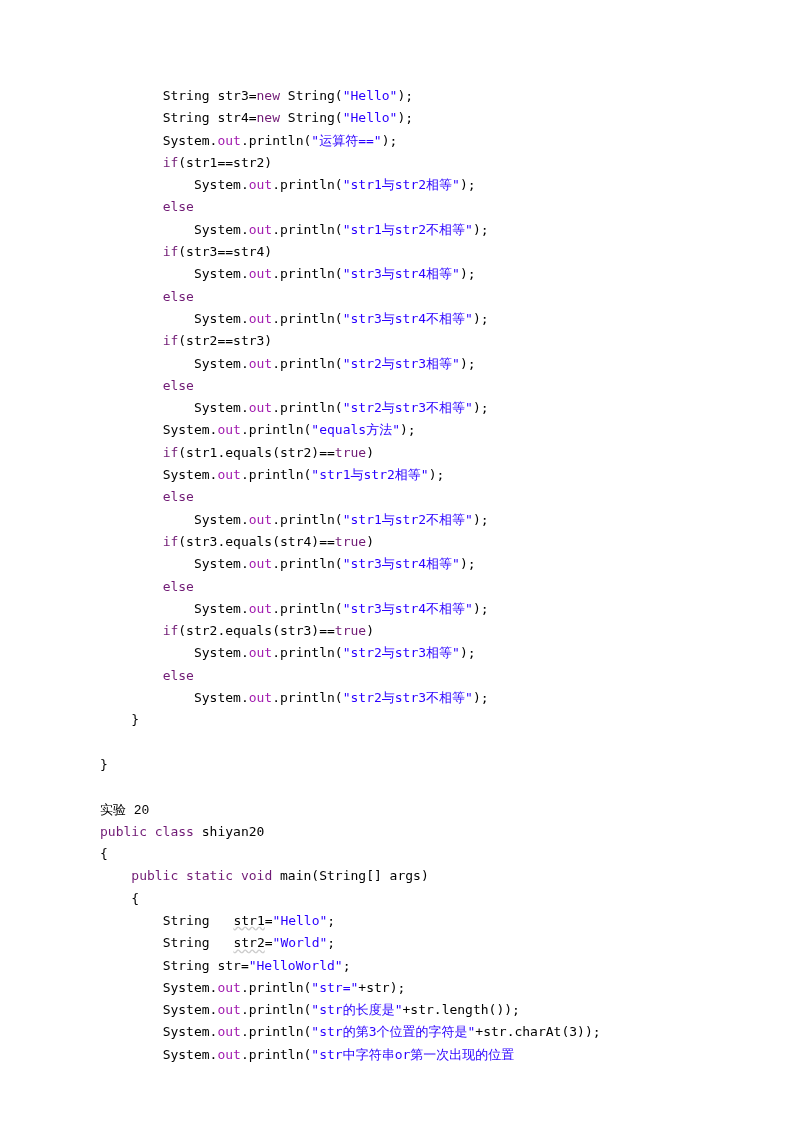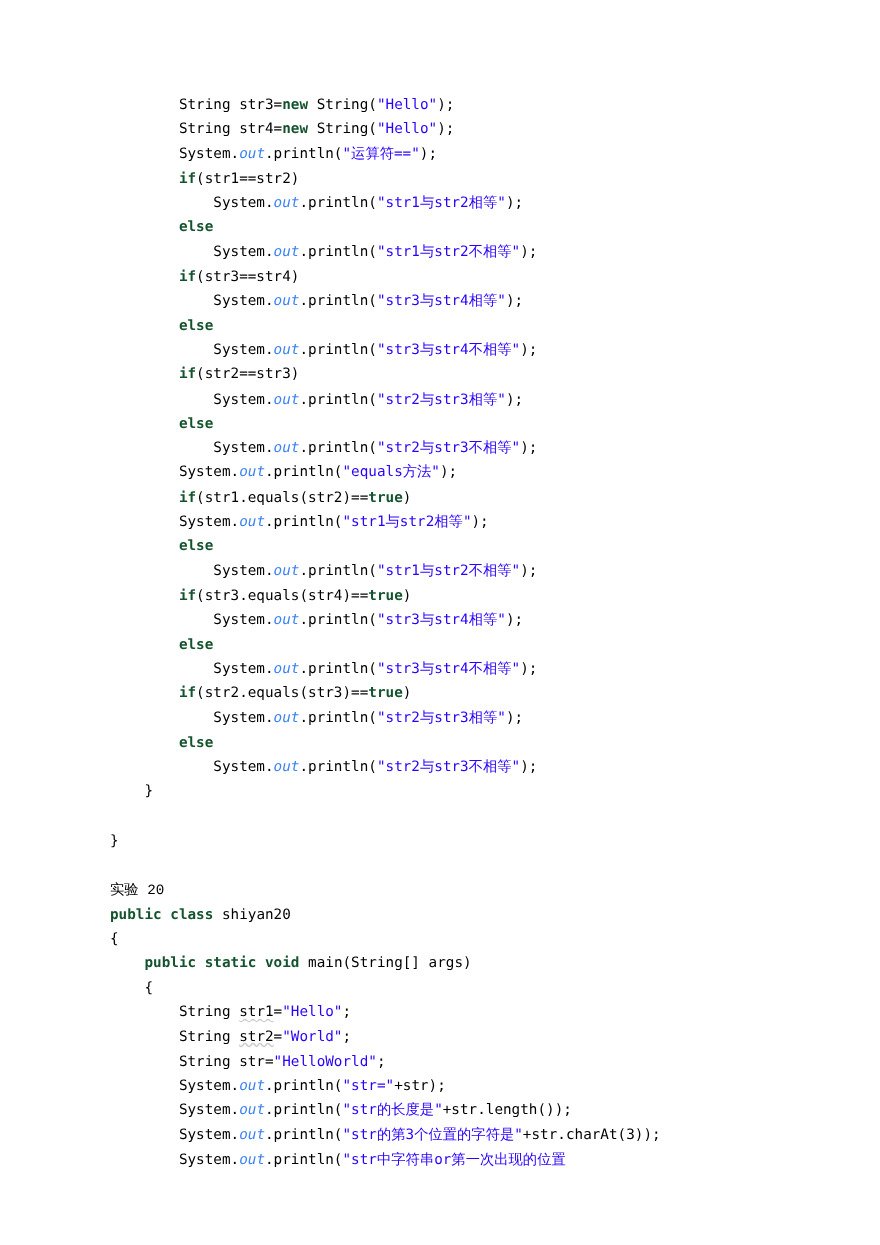--- a/index.html
+++ b/index.html
@@ -16,25 +16,25 @@
     height: 1132px;
     background: white;
     box-sizing: border-box;
     padding: 85px 0 0 100px;
   }
   pre {
     margin: 0;
     font-family: inherit;
     white-space: pre;
   }
-  .kw { color: #14532d; font-weight: bold; }
+  .kw { color: #701a75; font-weight: normal; }
   .str { color: #2a00ff; }
-  .fld { color: #3b82f6; font-style: italic; }
+  .fld { color: #a21caf; }
   .cjk { font-family: Liberation Mono, monospace; }
-  .u { text-decoration: underline; text-decoration-style: wavy; text-decoration-color: #ccc; }
+  .u { text-decoration: underline; text-decoration-style: wavy; text-decoration-color: #ccc; margin-left: 16px; }
   .line { height: 22.3px; }
 </style>
 </head>
 <body>
 
 <div class="page">
   <pre id="code"><div class="line">        <span>String str3=</span><span class="kw">new</span><span> String(</span><span class="str">"Hello"</span><span>);</span></div><div class="line">        <span>String str4=</span><span class="kw">new</span><span> String(</span><span class="str">"Hello"</span><span>);</span></div><div class="line">        <span>System.</span><span class="fld">out</span><span>.println(</span><span class="str">"运算符=="</span><span>);</span></div><div class="line">        <span class="kw">if</span><span>(str1==str2)</span></div><div class="line">            <span>System.</span><span class="fld">out</span><span>.println(</span><span class="str">"str1与str2相等"</span><span>);</span></div><div class="line">        <span class="kw">else</span></div><div class="line">            <span>System.</span><span class="fld">out</span><span>.println(</span><span class="str">"str1与str2不相等"</span><span>);</span></div><div class="line">        <span class="kw">if</span><span>(str3==str4)</span></div><div class="line">            <span>System.</span><span class="fld">out</span><span>.println(</span><span class="str">"str3与str4相等"</span><span>);</span></div><div class="line">        <span class="kw">else</span></div><div class="line">            <span>System.</span><span class="fld">out</span><span>.println(</span><span class="str">"str3与str4不相等"</span><span>);</span></div><div class="line">        <span class="kw">if</span><span>(str2==str3)</span></div><div class="line">            <span>System.</span><span class="fld">out</span><span>.println(</span><span class="str">"str2与str3相等"</span><span>);</span></div><div class="line">        <span class="kw">else</span></div><div class="line">            <span>System.</span><span class="fld">out</span><span>.println(</span><span class="str">"str2与str3不相等"</span><span>);</span></div><div class="line">        <span>System.</span><span class="fld">out</span><span>.println(</span><span class="str">"equals方法"</span><span>);</span></div><div class="line">        <span class="kw">if</span><span>(str1.equals(str2)==</span><span class="kw">true</span><span>)</span></div><div class="line">        <span>System.</span><span class="fld">out</span><span>.println(</span><span class="str">"str1与str2相等"</span><span>);</span></div><div class="line">        <span class="kw">else</span></div><div class="line">            <span>System.</span><span class="fld">out</span><span>.println(</span><span class="str">"str1与str2不相等"</span><span>);</span></div><div class="line">        <span class="kw">if</span><span>(str3.equals(str4)==</span><span class="kw">true</span><span>)</span></div><div class="line">            <span>System.</span><span class="fld">out</span><span>.println(</span><span class="str">"str3与str4相等"</span><span>);</span></div><div class="line">        <span class="kw">else</span></div><div class="line">            <span>System.</span><span class="fld">out</span><span>.println(</span><span class="str">"str3与str4不相等"</span><span>);</span></div><div class="line">        <span class="kw">if</span><span>(str2.equals(str3)==</span><span class="kw">true</span><span>)</span></div><div class="line">            <span>System.</span><span class="fld">out</span><span>.println(</span><span class="str">"str2与str3相等"</span><span>);</span></div><div class="line">        <span class="kw">else</span></div><div class="line">            <span>System.</span><span class="fld">out</span><span>.println(</span><span class="str">"str2与str3不相等"</span><span>);</span></div><div class="line">    <span>}</span></div><div class="line"><span></span></div><div class="line"><span>}</span></div><div class="line"><span></span></div><div class="line"><span class="cjk">实验 20</span></div><div class="line"><span class="kw">public</span><span> </span><span class="kw">class</span><span> shiyan20</span></div><div class="line"><span>{</span></div><div class="line">    <span class="kw">public</span><span> </span><span class="kw">static</span><span> </span><span class="kw">void</span><span> main(String[] args)</span></div><div class="line">    <span>{</span></div><div class="line">        <span>String </span><span class="u">str1</span><span>=</span><span class="str">"Hello"</span><span>;</span></div><div class="line">        <span>String </span><span class="u">str2</span><span>=</span><span class="str">"World"</span><span>;</span></div><div class="line">        <span>String str=</span><span class="str">"HelloWorld"</span><span>;</span></div><div class="line">        <span>System.</span><span class="fld">out</span><span>.println(</span><span class="str">"str="</span><span>+str);</span></div><div class="line">        <span>System.</span><span class="fld">out</span><span>.println(</span><span class="str">"str的长度是"</span><span>+str.length());</span></div><div class="line">        <span>System.</span><span class="fld">out</span><span>.println(</span><span class="str">"str的第3个位置的字符是"</span><span>+str.charAt(3));</span></div><div class="line">        <span>System.</span><span class="fld">out</span><span>.println(</span><span class="str">"str中字符串or第一次出现的位置</span></div></pre>
 </div>
 
 </body></html>

